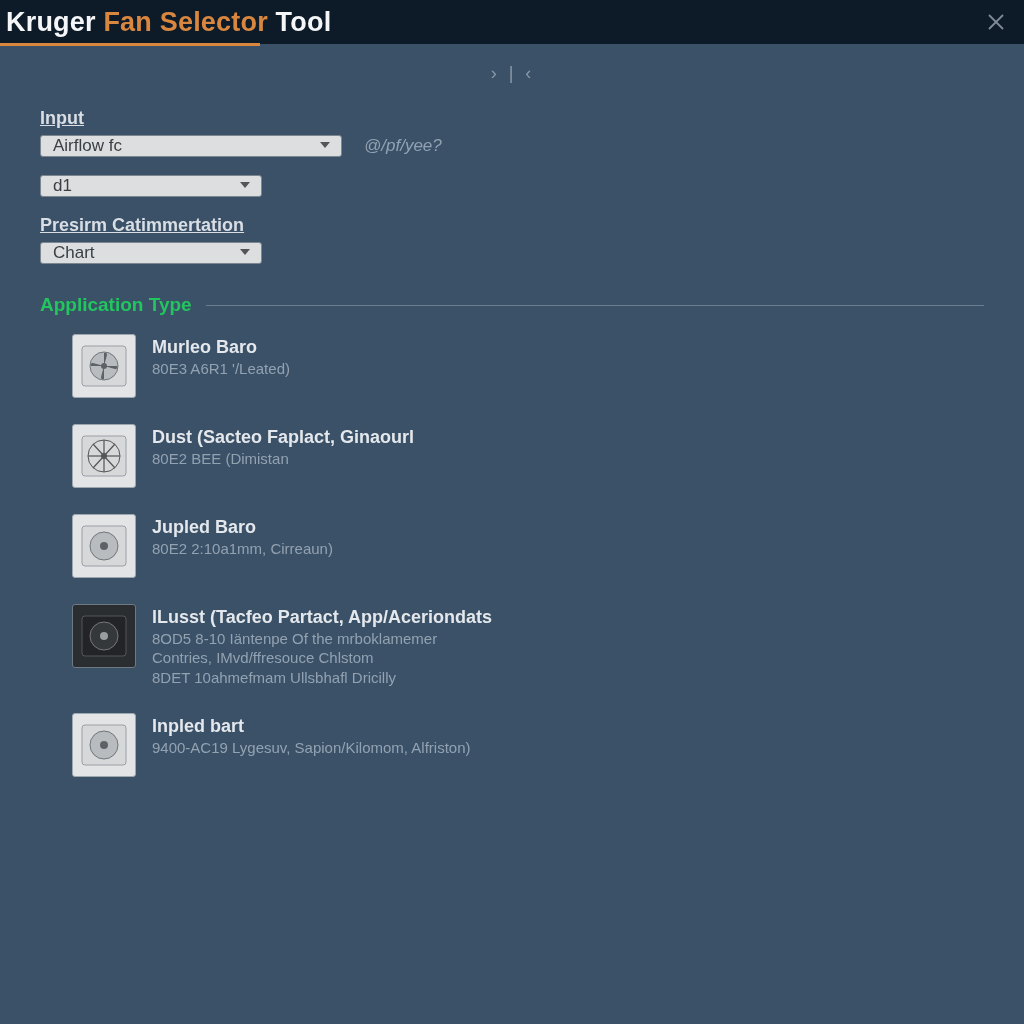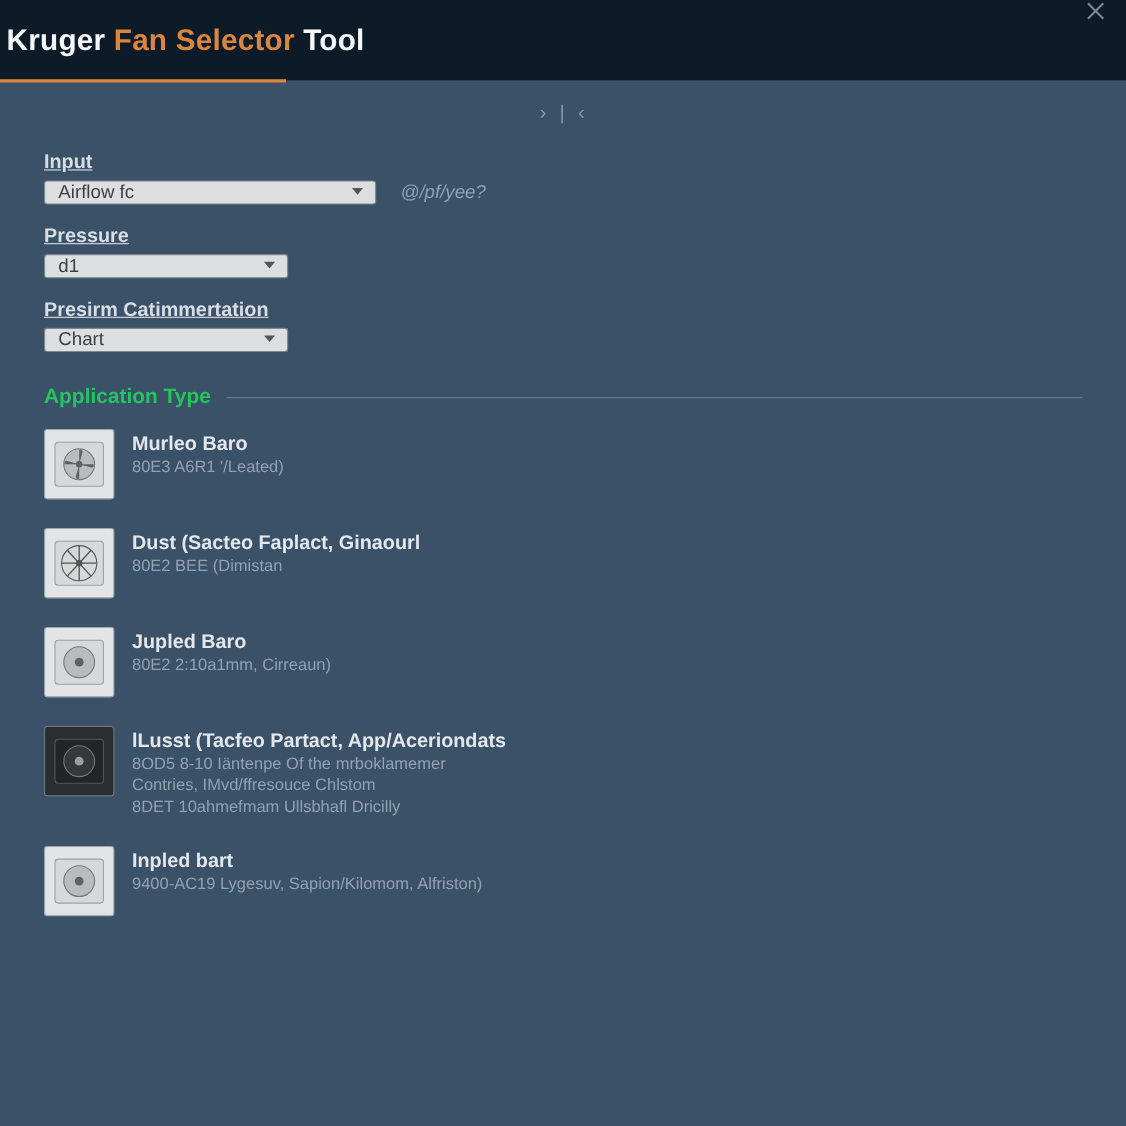--- a/index.html
+++ b/index.html
@@ -6,23 +6,23 @@
   body {
     width: 1024px;
     height: 1024px;
     background: #3a5168;
     font-family: "Segoe UI", Tahoma, sans-serif;
     color: #d8dde2;
     overflow: hidden;
   }
   .titlebar {
     background: #0d1a28;
-    height: 73px;
-    display: flex;
-    align-items: flex-start;
+    height: 44px;
+    display: flex;
+    align-items: center;
     justify-content: space-between;
     padding: 0 18px 0 0;
   }
   .title-wrap {
     position: relative;
     height: 100%;
     display: flex;
     align-items: center;
     padding-left: 6px;
   }
@@ -110,21 +110,21 @@
     color: #22c55e;
     white-space: nowrap;
   }
   .section-header .rule {
     flex: 1;
     height: 1px;
     background: #6b7d8e;
   }
 
   .app-list { margin-top: 18px; display: flex; flex-direction: column; gap: 26px; }
-  .app-item { display: flex; gap: 16px; cursor: pointer; }
+  .app-item { display: flex; gap: 16px; cursor: pointer; margin-left: 32px; }
   .thumb {
     width: 64px; height: 64px;
     background: #e2e4e6;
     border: 1px solid #9da7b0;
     border-radius: 3px;
     display: flex;
     align-items: center;
     justify-content: center;
     flex-shrink: 0;
   }
@@ -181,21 +181,20 @@
           <svg viewBox="0 0 12 12">
               <path d="M1 3 L6 9 L11 3 Z" fill="#555"></path>
             </svg>
         </span>
       </div>
       <div class="hint">@/pf/yee?</div>
     </div>
   </div>
 
   <div class="field">
-    <div class="field-label">Pressure</div>
     <div class="select mid">
       <span>d1</span>
       <span class="caret">
         <svg viewBox="0 0 12 12">
             <path d="M1 3 L6 9 L11 3 Z" fill="#555"></path>
           </svg>
       </span>
     </div>
   </div>
 

